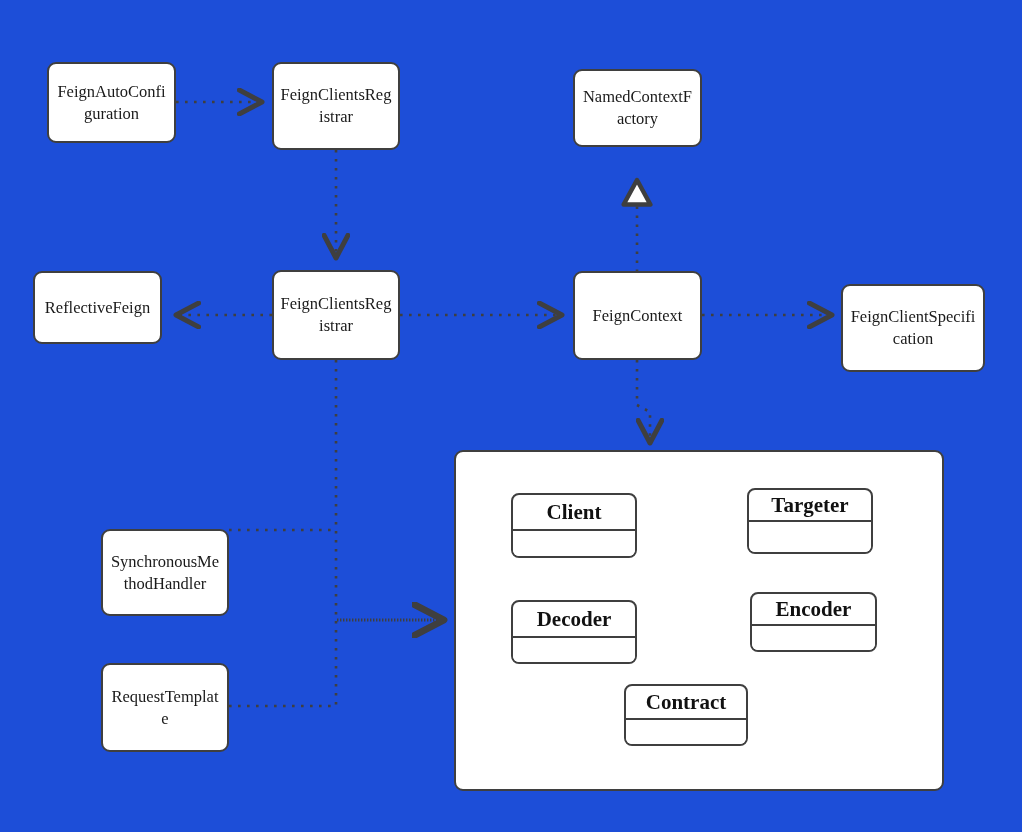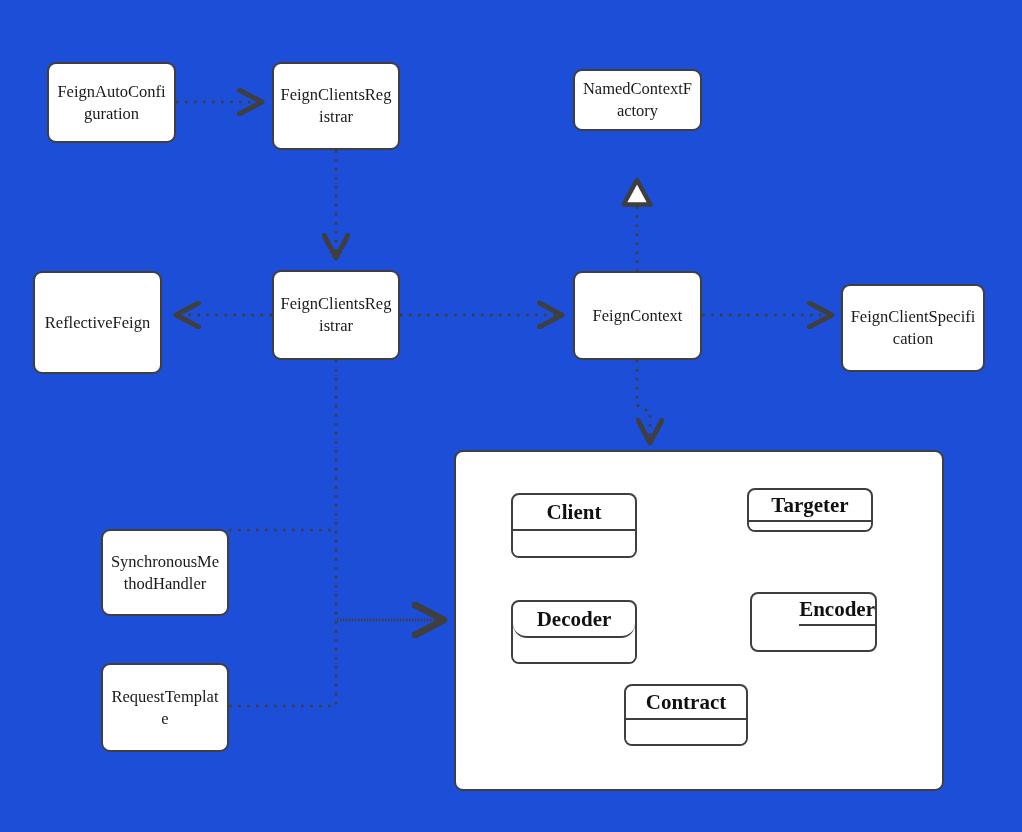--- a/index.html
+++ b/index.html
@@ -135,25 +135,25 @@
   <div class="container-box" style="left:454px; top:450px; width:490px; height:341px;"></div>
 
   <div class="node" style="left:47px; top:62px; width:129px; height:81px;">
     <span class="label">FeignAutoConfiguration</span>
   </div>
 
   <div class="node" style="left:272px; top:62px; width:128px; height:88px;align-items:center;">
     <span class="label">FeignClientsRegistrar</span>
   </div>
 
-  <div class="node" style="left:573px; top:69px; width:129px; height:62px;">
+  <div class="node" style="left:573px; top:69px; width:129px; height:78px;">
     <span class="label">NamedContextFactory</span>
   </div>
 
-  <div class="node" style="left:33px; top:271px; width:129px; height:103px;">
+  <div class="node" style="left:33px; top:271px; width:129px; height:73px;">
     <span class="label">ReflectiveFeign</span>
   </div>
 
   <div class="node" style="left:272px; top:270px; width:128px; height:90px;">
     <span class="label">FeignClientsRegistrar</span>
   </div>
 
   <div class="node" style="left:573px; top:271px; width:129px; height:89px;">
     <span class="label">FeignContext</span>
   </div>
@@ -168,31 +168,31 @@
 
   <div class="node" style="left:101px; top:663px; width:128px; height:89px;">
     <span class="label">RequestTemplate</span>
   </div>
 
   <div class="uml" style="left:511px; top:493px; width:126px; height:65px;">
     <div class="uml-title" style="height:36px;">Client</div>
     <div class="uml-body"></div>
   </div>
 
-  <div class="uml" style="left:747px; top:488px; width:126px; height:44px;">
+  <div class="uml" style="left:747px; top:488px; width:126px; height:66px;">
     <div class="uml-title" style="height:32px;">Targeter</div>
     <div class="uml-body"></div>
   </div>
 
   <div class="uml" style="left:511px; top:600px; width:126px; height:64px;">
-    <div class="uml-title" style="height:36px;border-radius:14px;">Decoder</div>
-    <div class="uml-body"></div>
-  </div>
-
-  <div class="uml" style="left:750px; top:592px; width:127px; height:60px;align-items:flex-end;">
+    <div class="uml-title" style="height:36px;">Decoder</div>
+    <div class="uml-body"></div>
+  </div>
+
+  <div class="uml" style="left:750px; top:592px; width:127px; height:60px;">
     <div class="uml-title" style="height:32px;">Encoder</div>
     <div class="uml-body"></div>
   </div>
 
   <div class="uml" style="left:624px; top:684px; width:124px; height:62px;">
     <div class="uml-title" style="height:34px;">Contract</div>
     <div class="uml-body"></div>
   </div>
 
 </div>

